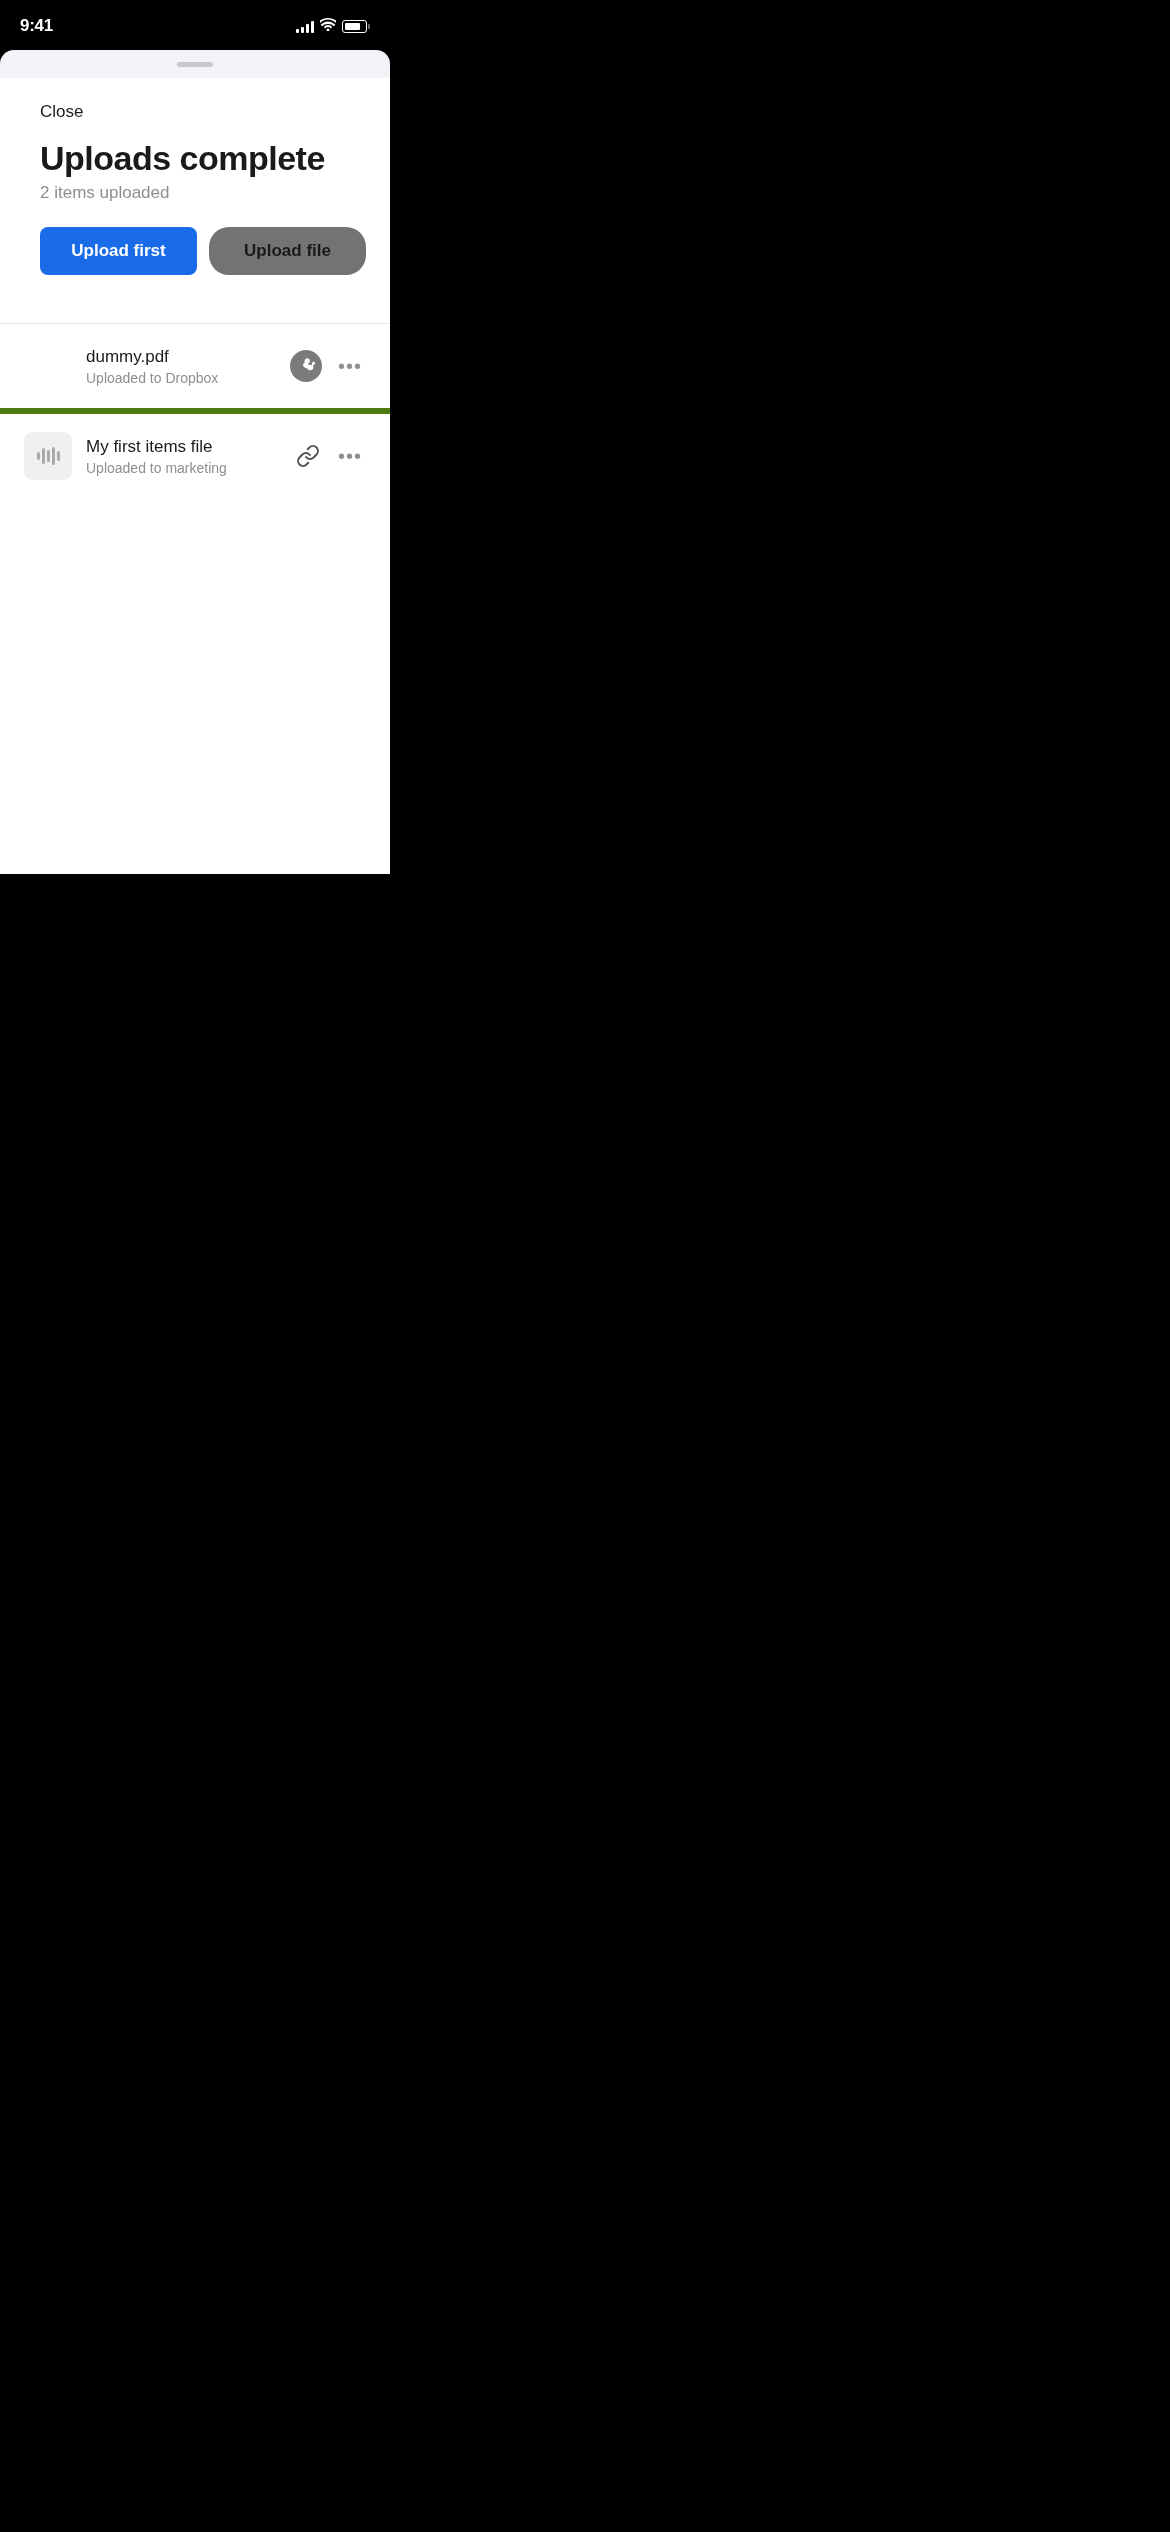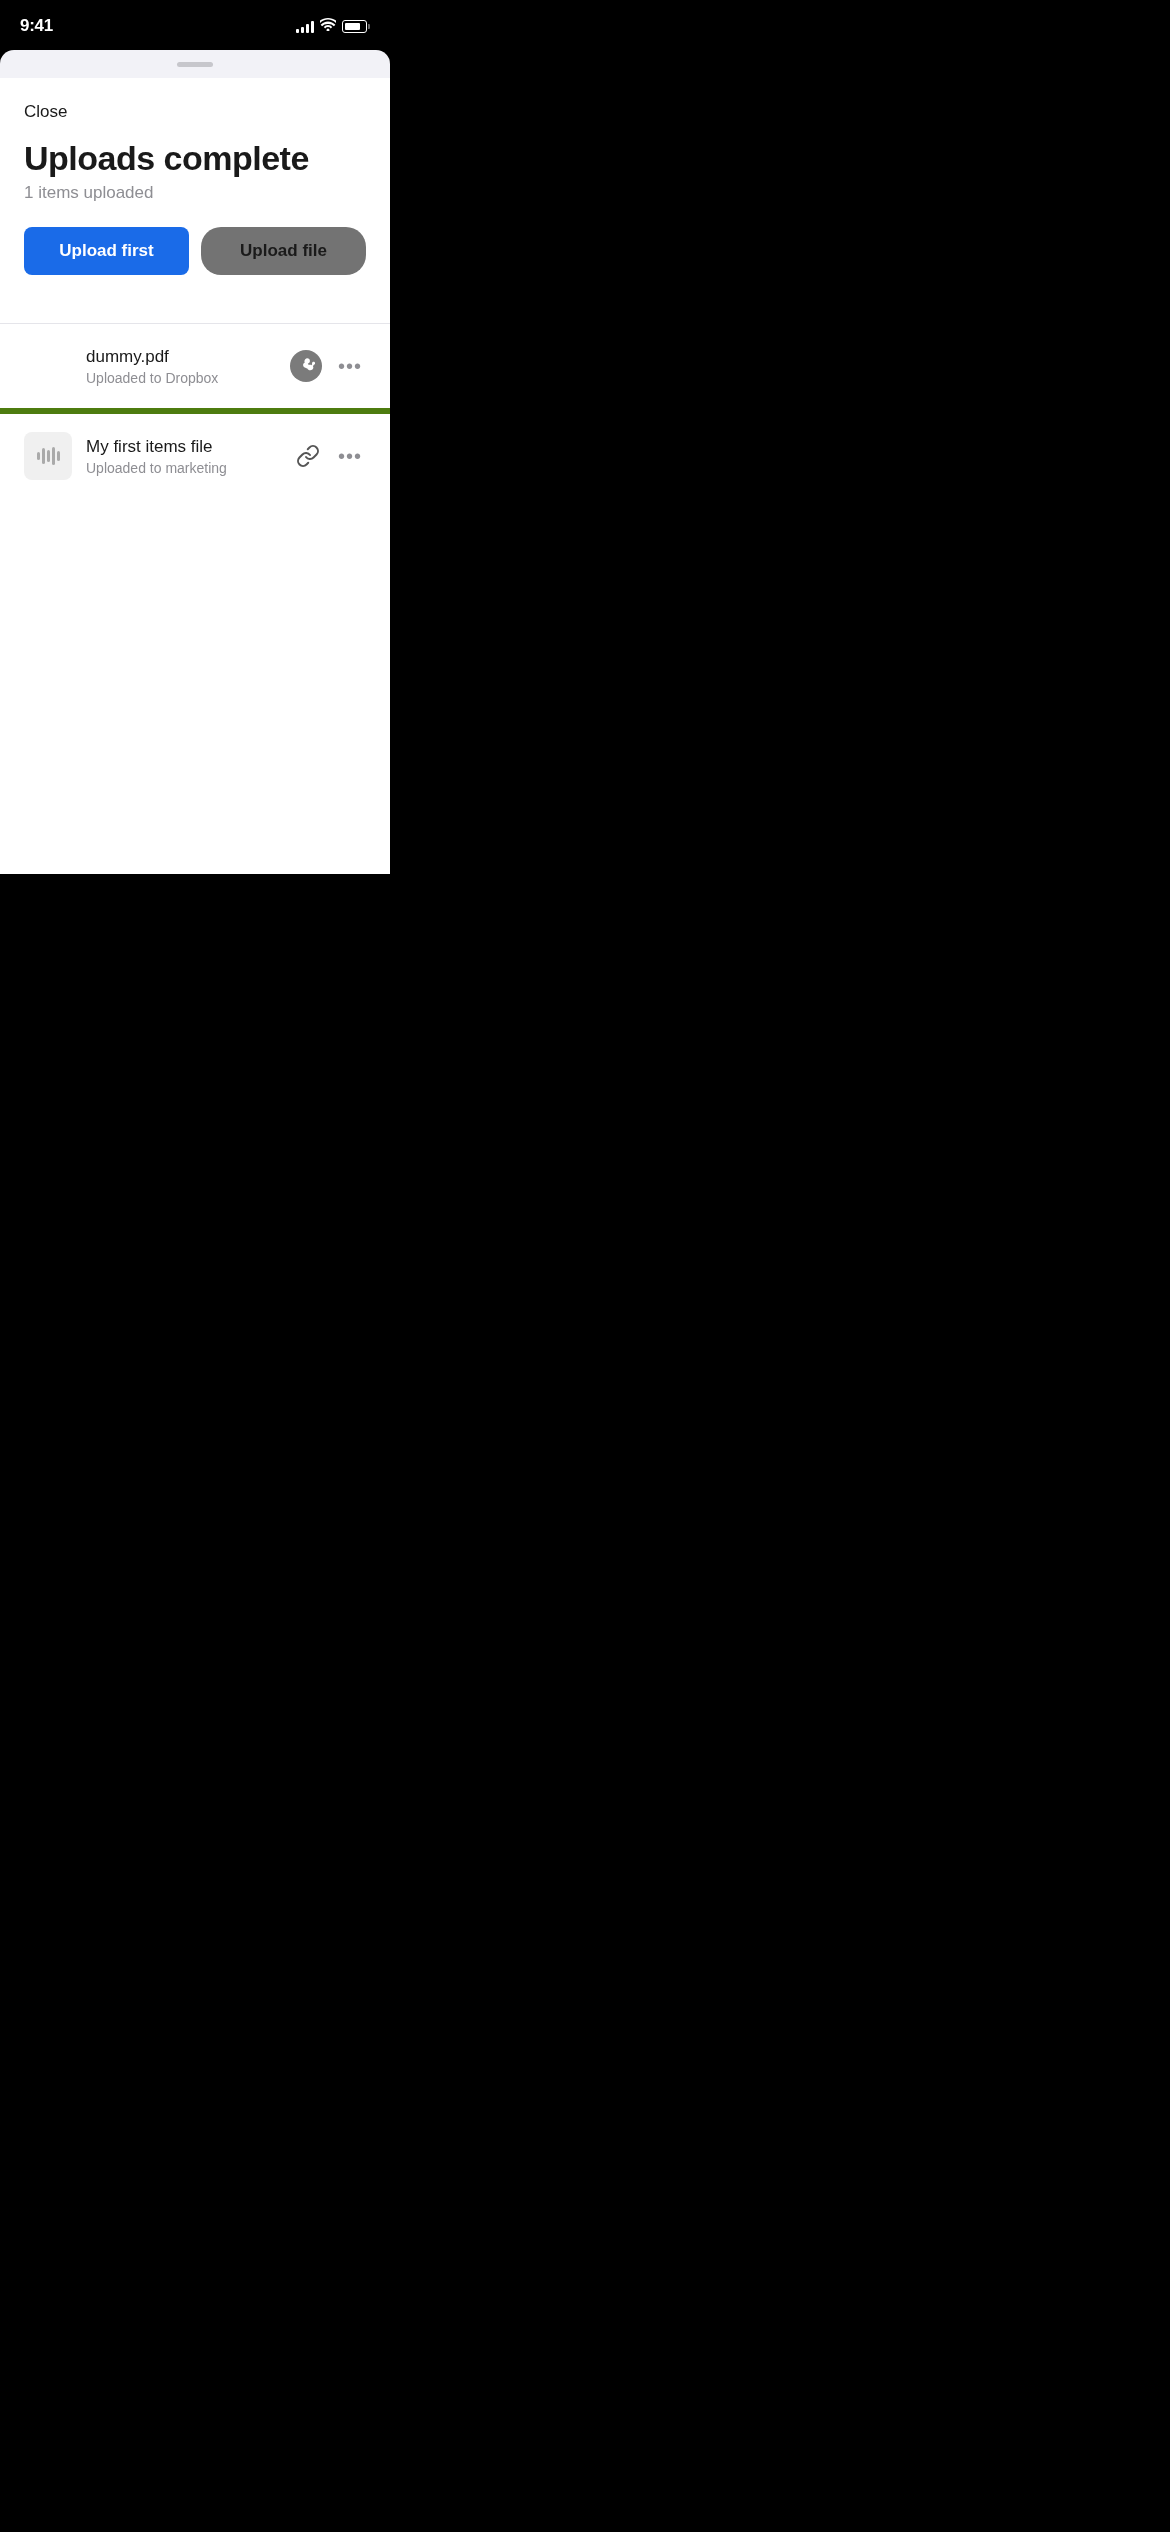--- a/index.html
+++ b/index.html
@@ -106,20 +106,21 @@
     }
 
     
     .sheet {
       background: #fff;
       min-height: 796px;
     }
 
     .sheet-header {
       padding: 24px 24px 20px;
+      margin-left: 16px;
     }
 
     .close-btn {
       font-size: 17px;
       color: #1a1a1a;
       cursor: pointer;
       display: inline-block;
       margin-bottom: 18px;
     }
 
@@ -328,21 +329,21 @@
 
 <div class="sheet-handle-area">
   <div class="sheet-handle"></div>
 </div>
 
 <div class="sheet">
 
   <div class="sheet-header">
     <div class="close-btn">Close</div>
     <h1 class="page-title">Uploads complete</h1>
-    <p class="subtitle">1 items uploaded</p>
+    <p class="subtitle">2 items uploaded</p>
 
     <div class="action-buttons">
       <button class="btn-primary">Upload first</button>
       <button class="btn-secondary">Upload file</button>
     </div>
   </div>
 
   <div class="divider"></div>
 
   <div class="file-list">

